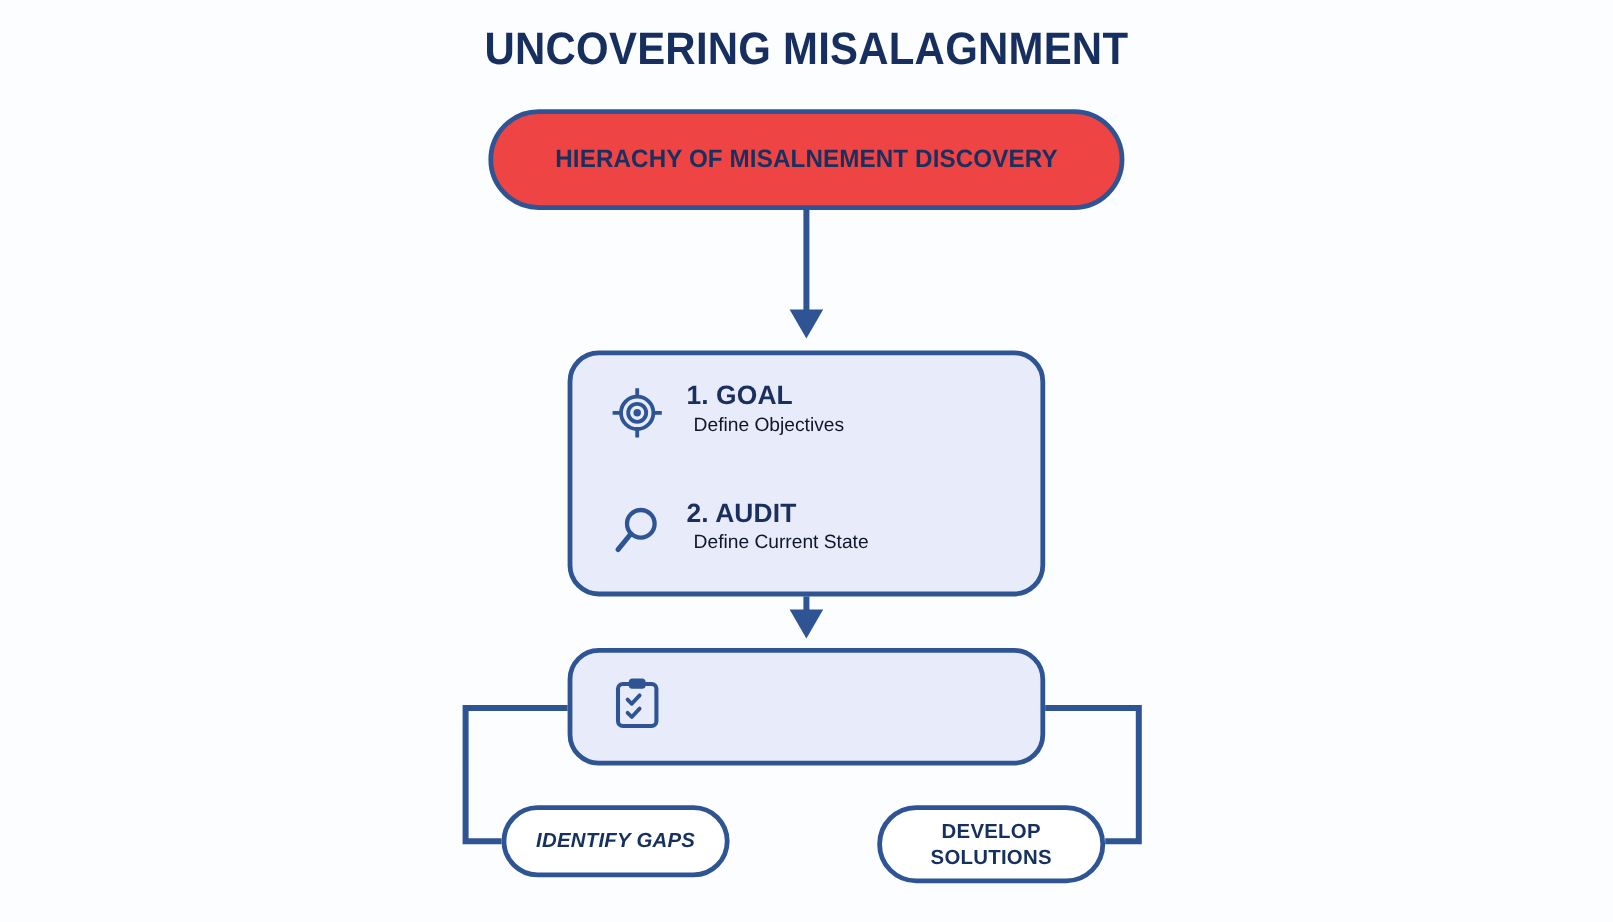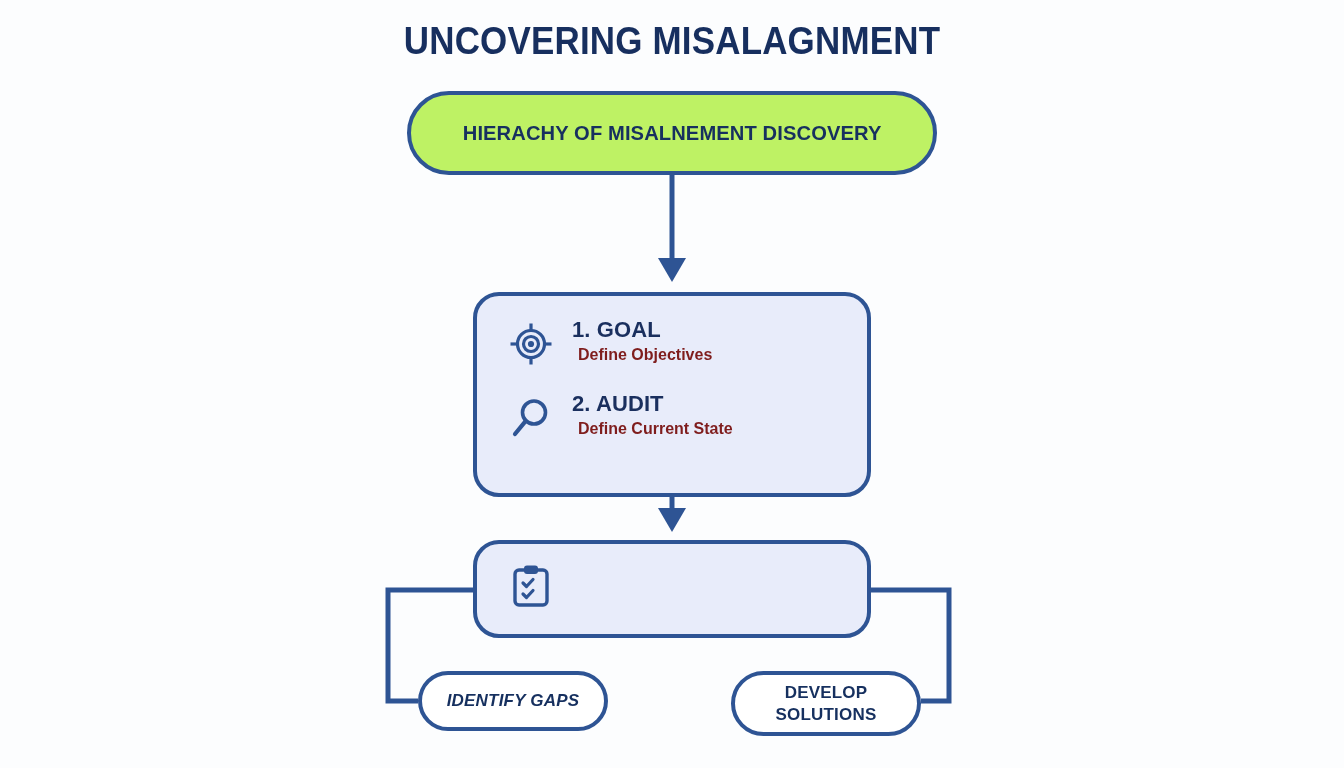--- a/index.html
+++ b/index.html
@@ -45,21 +45,21 @@
   
   .subtitle-box {
     position: absolute;
     left: 407px;
     top: 91px;
     width: 530px;
     height: 84px;
     box-sizing: border-box;
     border: 4px solid #2e5494;
     border-radius: 42px;
-    background: #bef264;
+    background: #ef4444;
     display: flex;
     align-items: center;
     justify-content: center;
   }
   .subtitle-text {
     font-size: 21px;
     font-weight: bold;
     color: #17305f;
     letter-spacing: 0.1px;
     transform: scaleX(0.96);
@@ -86,21 +86,21 @@
     width: 398px;
     height: 98px;
   }
 
   .step-row {
     display: flex;
     align-items: flex-start;
     padding-left: 30px;
   }
   .step-row + .step-row {
-    margin-top: 24px;
+    margin-top: 48px;
   }
   .card-survey .step-row {
     padding-top: 16px;
   }
   .step-icon {
     width: 48px;
     height: 48px;
     flex: 0 0 48px;
     display: flex;
     align-items: center;
@@ -112,22 +112,22 @@
   }
   .step-title {
     font-size: 22px;
     font-weight: bold;
     color: #1a2f5e;
     line-height: 1.08;
     letter-spacing: 0.1px;
   }
   .step-sub {
     font-size: 16px;
-    font-weight: bold;
-    color: #7f1d1d;
+    font-weight: normal;
+    color: #0f172a;
     line-height: 1.35;
     margin-top: 2px;
     margin-left: 6px;
   }
 
   
   .outcome {
     position: absolute;
     box-sizing: border-box;
     border: 4px solid #2e5494;

